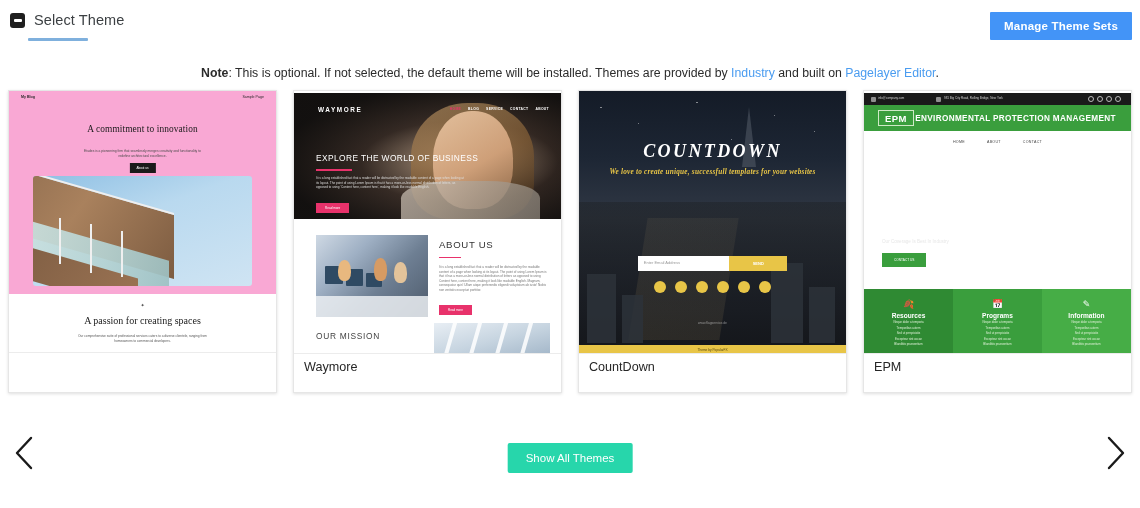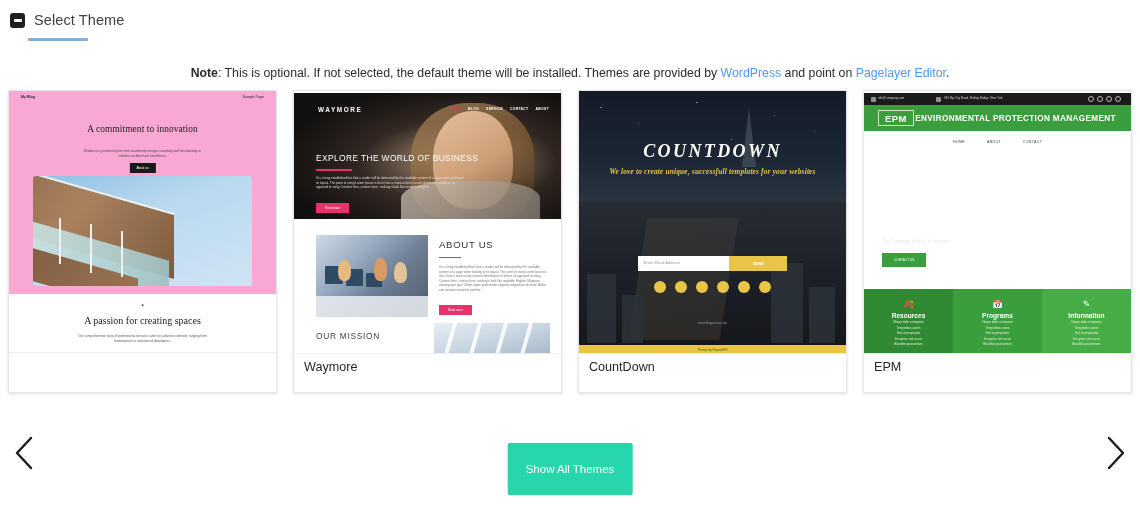--- a/index.html
+++ b/index.html
@@ -264,40 +264,41 @@
   
   .chev { position:absolute; top:430px; width:44px; height:46px; cursor:pointer;
     display:flex; align-items:center; justify-content:center; }
   .chev svg { display:block; }
   .chev-left { left:2px; }
   .chev-right { right:2px; }
   .show-all {
     position:absolute; left:50%; top:443px; transform:translateX(-50%);
     background:#27d6ab; color:#fff; border:none; border-radius:2px;
     font-family:"Liberation Sans", sans-serif; font-size:11.5px;
-    padding:20px 18px; cursor:pointer;
+    padding:9px 18px; cursor:pointer;
   }
 </style>
 </head>
 <body>
 
 <div class="page">
 
   <div class="header">
     <div class="hdr-left">
       <span class="collapse-icon">
           <i></i>
         </span>
       <span class="hdr-title">Select Theme</span>
     </div>
     <div class="hdr-underline"></div>
+    <button class="manage-btn">Manage Theme Sets</button>
   </div>
 
   <div class="note">
-    <b>Note</b><span>: This is optional. If not selected, the default theme will be installed. Themes are provided by </span><a href="#">WordPress</a><span> and point on </span><a href="#">Pagelayer Editor</a><span>.</span>
+    <b>Note</b><span>: This is optional. If not selected, the default theme will be installed. Themes are provided by </span><a href="#">Industry</a><span> and built on </span><a href="#">Pagelayer Editor</a><span>.</span>
   </div>
 
   <div class="cards">
 
     <div class="card c1">
       <div class="thumb">
         <div class="t24">
           <div class="t24-bar">
             <div class="l">My Blog</div>
             <div class="r">Sample Page</div>

